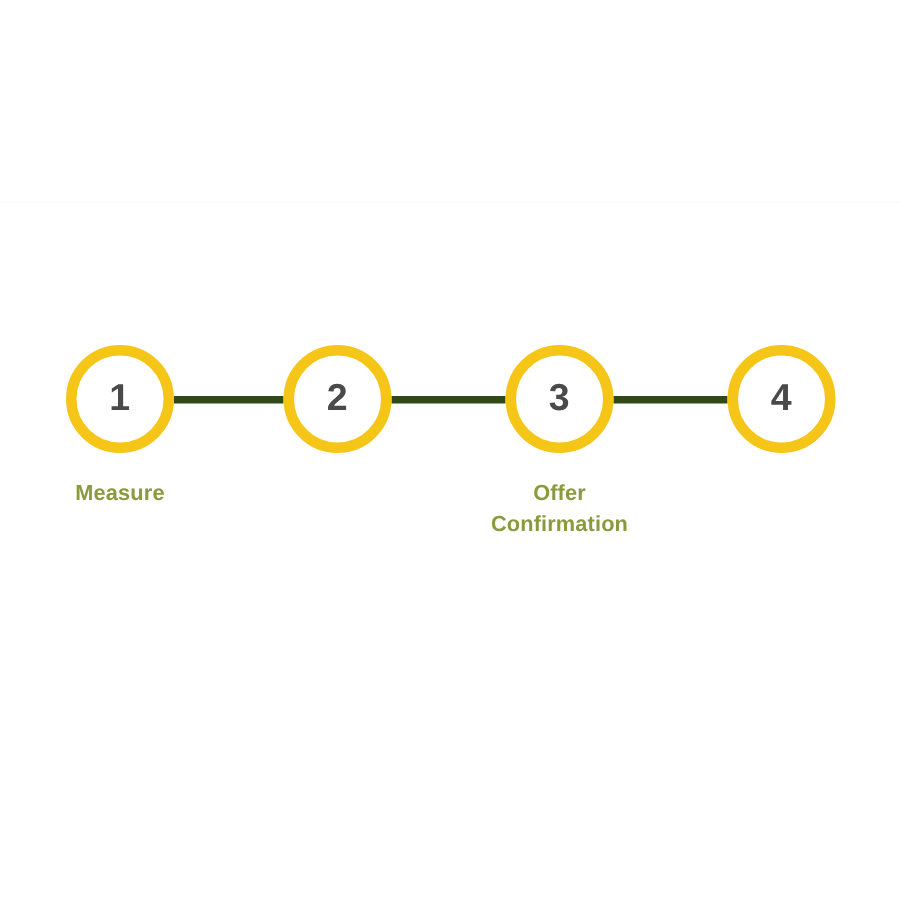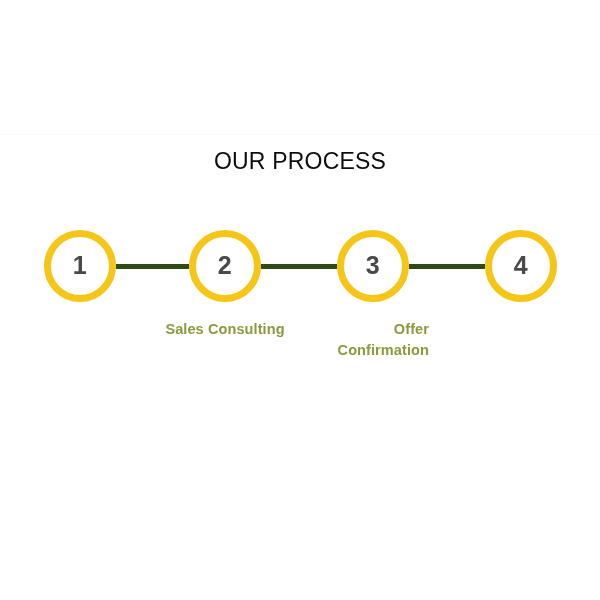--- a/index.html
+++ b/index.html
@@ -104,46 +104,45 @@
     z-index: 1;
   }
 </style>
 </head>
 <body>
 
 <div id="canvas">
 
   <div id="top-divider"></div>
 
-  <div id="page-title">OUR PROCESS</div>
 
   <div id="process-band">
 
     <div class="connector" style="left:116px; width:73px;"></div>
     <div class="connector" style="left:261px; width:76px;"></div>
     <div class="connector" style="left:409px; width:76px;"></div>
 
     <div class="step" style="left:80px;">
       <div class="step-circle">
         <span class="step-number">1</span>
       </div>
+      <div class="step-label">Measure</div>
     </div>
 
     <div class="step" style="left:225px;">
       <div class="step-circle">
         <span class="step-number">2</span>
       </div>
-      <div class="step-label">Sales Consulting</div>
     </div>
 
     <div class="step" style="left:373px;">
       <div class="step-circle">
         <span class="step-number">3</span>
       </div>
-      <div class="step-label" style="max-width:112px; margin-left:auto; margin-right:auto;text-align:right;">Offer Confirmation</div>
+      <div class="step-label" style="max-width:112px; margin-left:auto; margin-right:auto;">Offer Confirmation</div>
     </div>
 
     <div class="step" style="left:521px;">
       <div class="step-circle">
         <span class="step-number">4</span>
       </div>
     </div>
 
   </div>
 </div>

